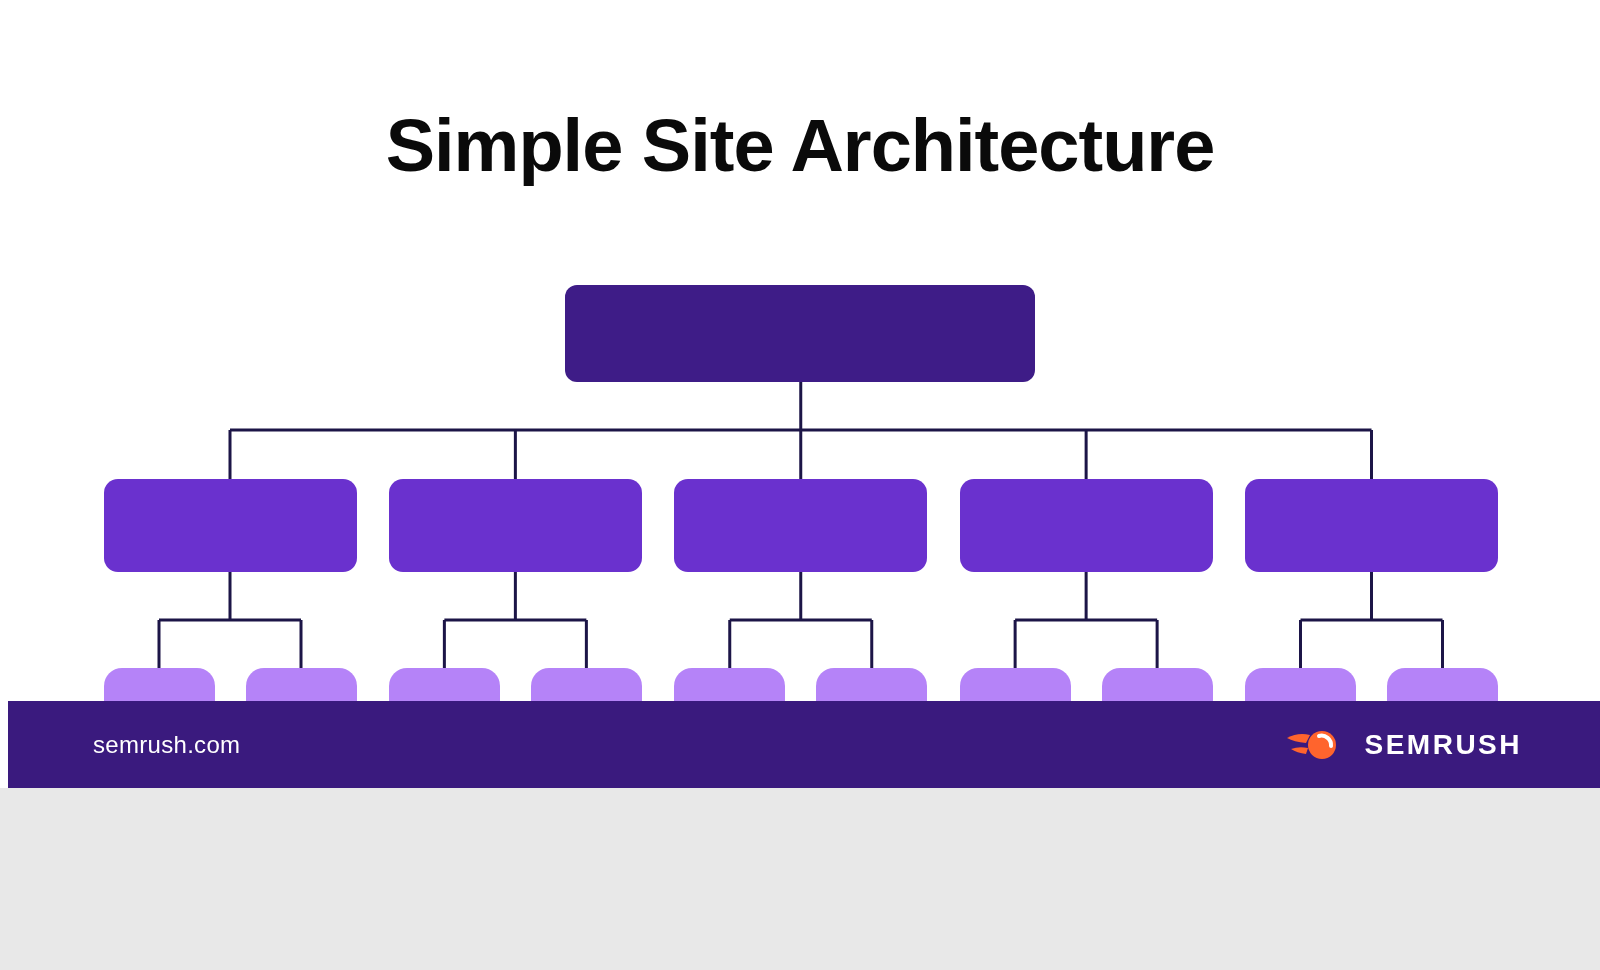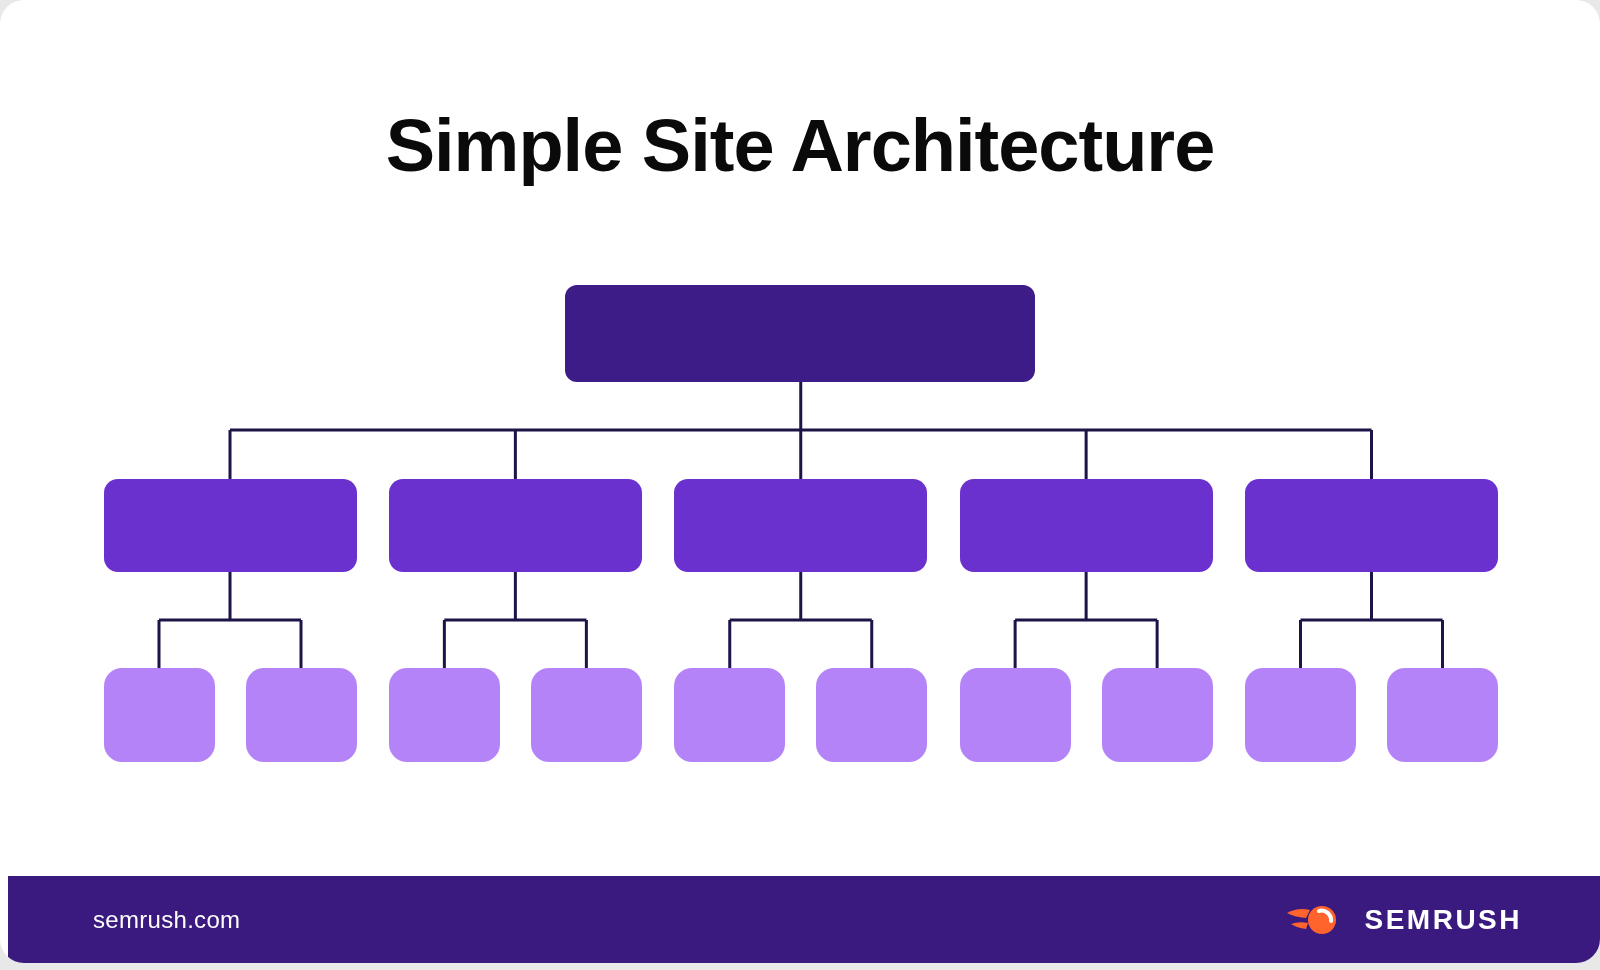--- a/index.html
+++ b/index.html
@@ -1,20 +1,19 @@
 <!DOCTYPE html>
 <html><head>
 <meta charset="utf-8">
 <style>
   html,body { margin:0; padding:0; background:#e8e8e8; }
   .canvas {
-    position:relative; width:1600px; height:963px; overflow:hidden;
+    position:relative; width:1600px; height:788px; overflow:hidden;
     background: var(--bg, #ffffff);
     font-family:"Liberation Sans", sans-serif;
-    border-radius:24px;
   }
   .title {
     position:absolute; left:0; top:103px; width:1600px; margin:0;
     text-align:center;
     font-size:74px; font-weight:700; letter-spacing:-1px;
     color: var(--title-color, #0a0a0a);
   }
   .diagram { position:absolute; left:0; top:0; width:1600px; height:970px; }
   svg.connectors { position:absolute; left:0; top:0; width:1600px; height:970px; }
   .node { position:absolute; box-sizing:border-box; }

